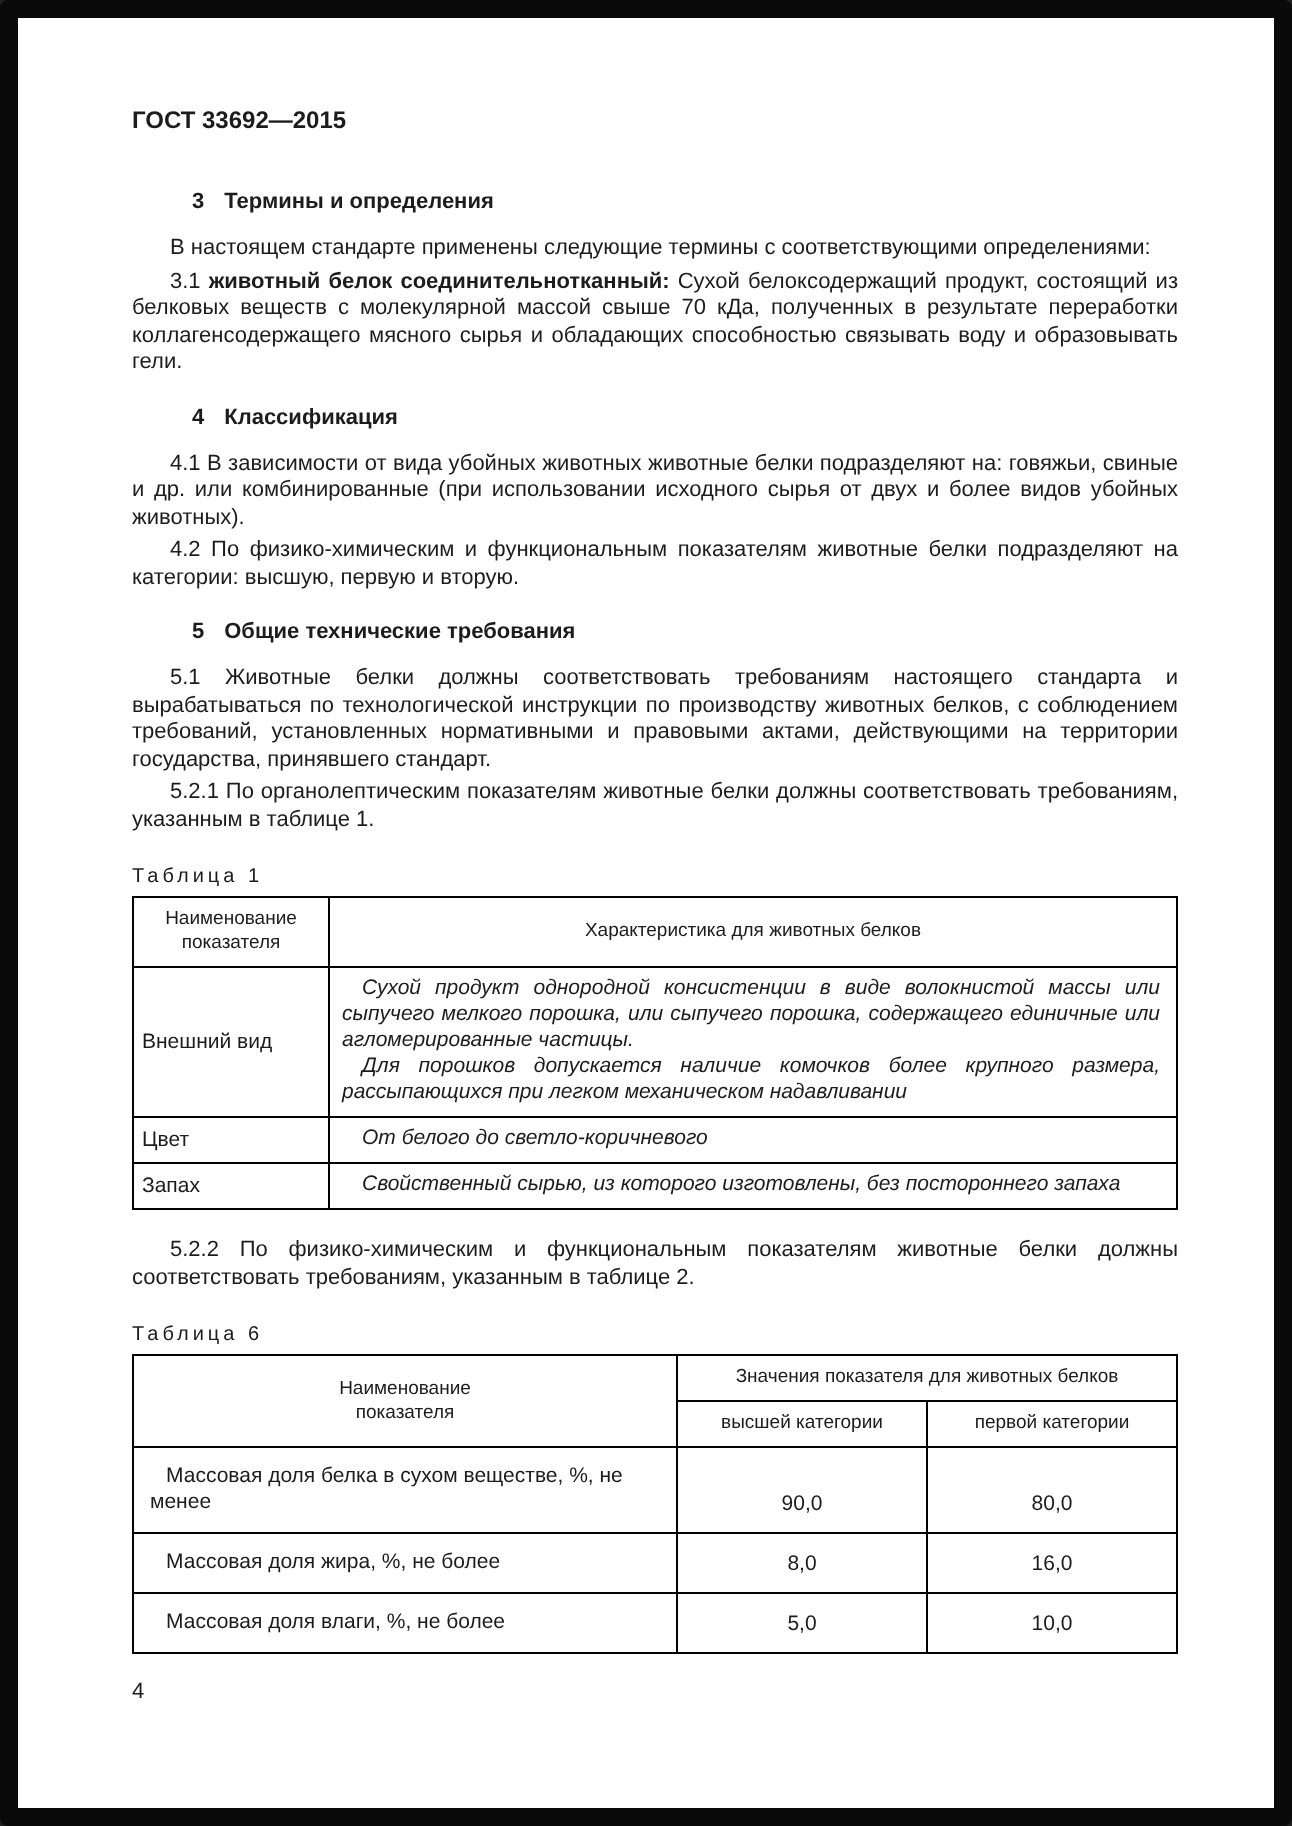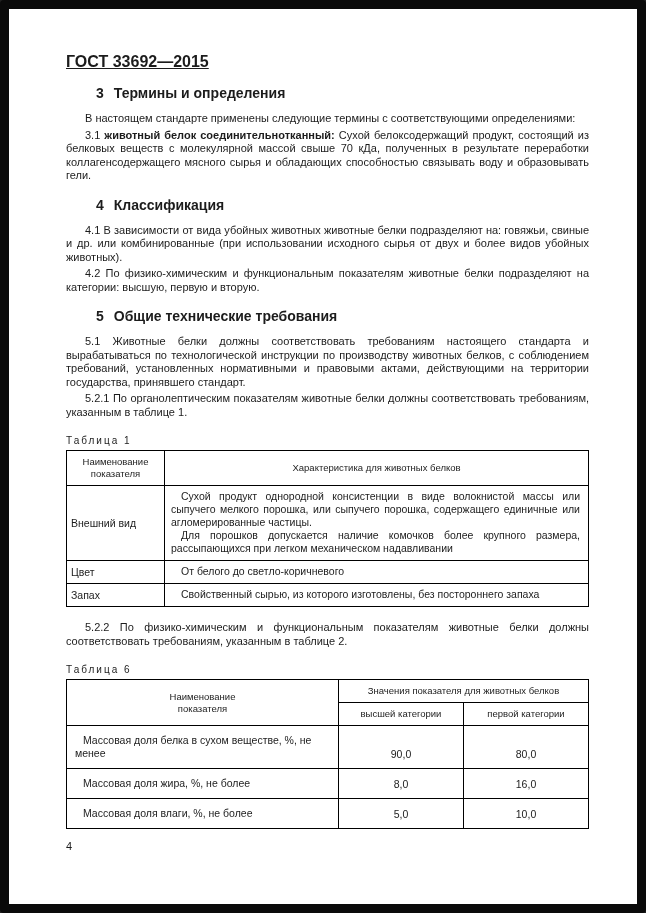--- a/index.html
+++ b/index.html
@@ -11,23 +11,23 @@
     background: #ffffff;
     border: 9px solid #0a0a0a;
     border-radius: 4px;
     position: relative;
     overflow: hidden;
     margin: 0 auto;
     color: #1c1c1c;
   }
   .content { padding: 44px 48px 0 57px; }
 
-  .doc-header { font-size: 16px; font-weight: bold; margin-bottom: 14px; text-decoration: underline; }
+  .doc-header { font-size: 12px; font-weight: bold; margin-bottom: 28px; }
 
-  .section-heading { font-size: 14px; font-weight: bold; margin: 14px 0 11px 30px; }
+  .section-heading { font-size: 11px; font-weight: bold; margin: 14px 0 11px 30px; }
   .h-num { margin-right: 10px; }
 
   .para {
     font-size: 11px; line-height: 13.5px;
     text-align: justify; text-indent: 19px;
     margin: 3px 0;
   }
   .intro { margin-top: 0; }
   .sub-heading { font-size: 11px; font-weight: bold; text-indent: 19px; margin: 9px 0 8px; }
 
@@ -43,21 +43,21 @@
 
   
   .t1 { margin-bottom: 14px; }
   .t1 .c-name { width: 98px; }
   .t1 .name-cell {
     font-size: 10.5px; text-align: left; vertical-align: middle; padding: 4px;
   }
   .t1 .val-cell { vertical-align: top; padding: 4px 8px 5px 6px; }
   .t1 .cell-p {
     font-size: 10.5px; line-height: 13px;
-    text-align: justify; text-indent: 10px;
+    text-align: justify; text-indent: 10px; font-style: italic;
   }
 
   
   .t2 .c-name2 { width: 272px; }
   .t2 .name-cell2 {
     font-size: 10.5px; line-height: 13px;
     vertical-align: middle; padding: 8px 8px 8px 8px; text-indent: 8px;
   }
   .t2 .val-cell2 {
     font-size: 10.5px; text-align: center; vertical-align: bottom;

